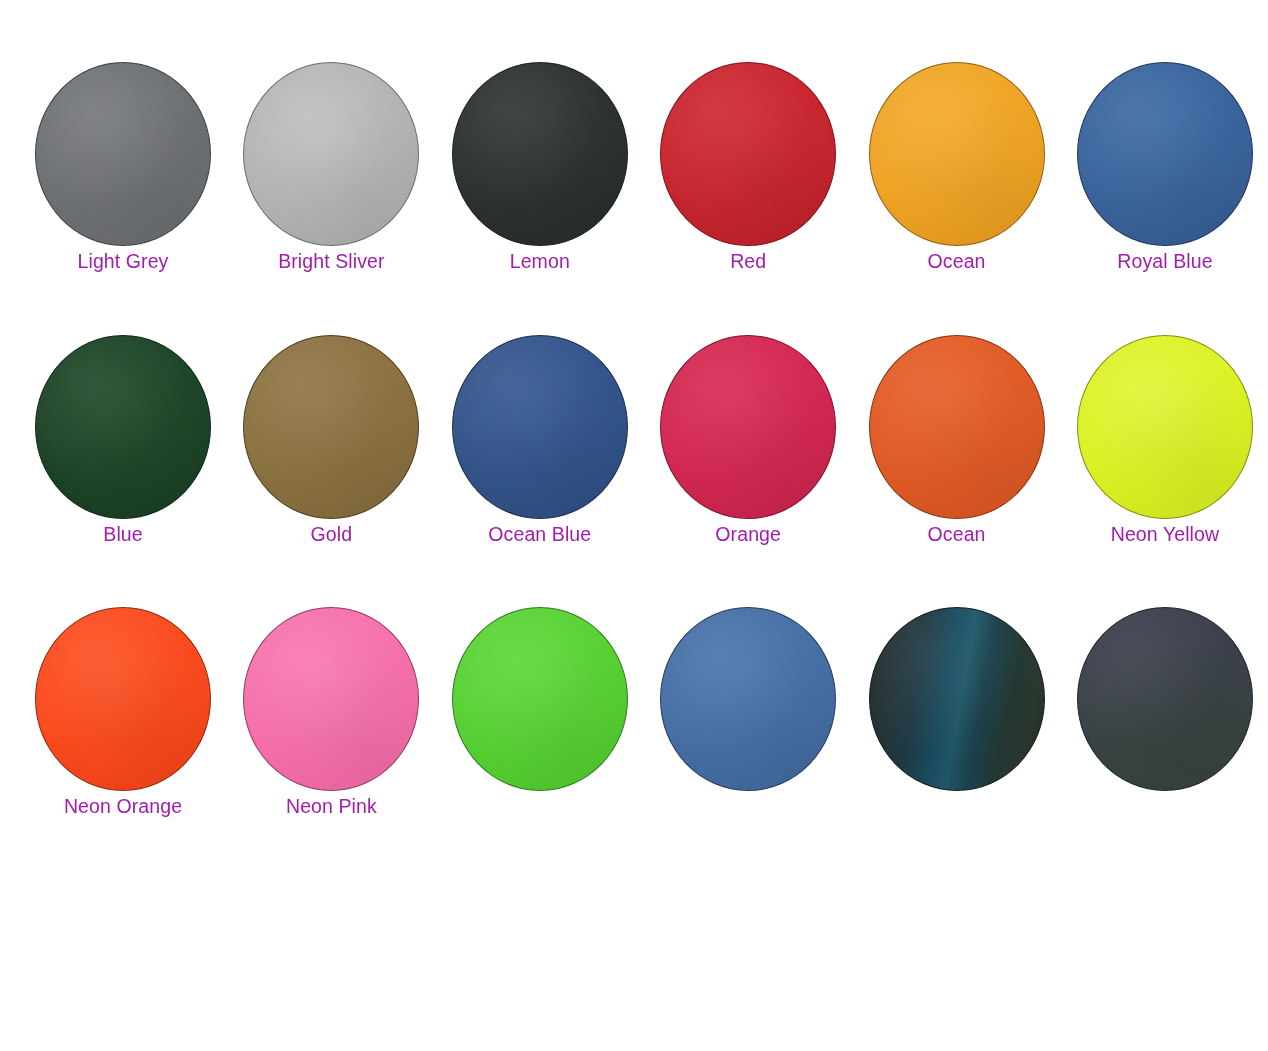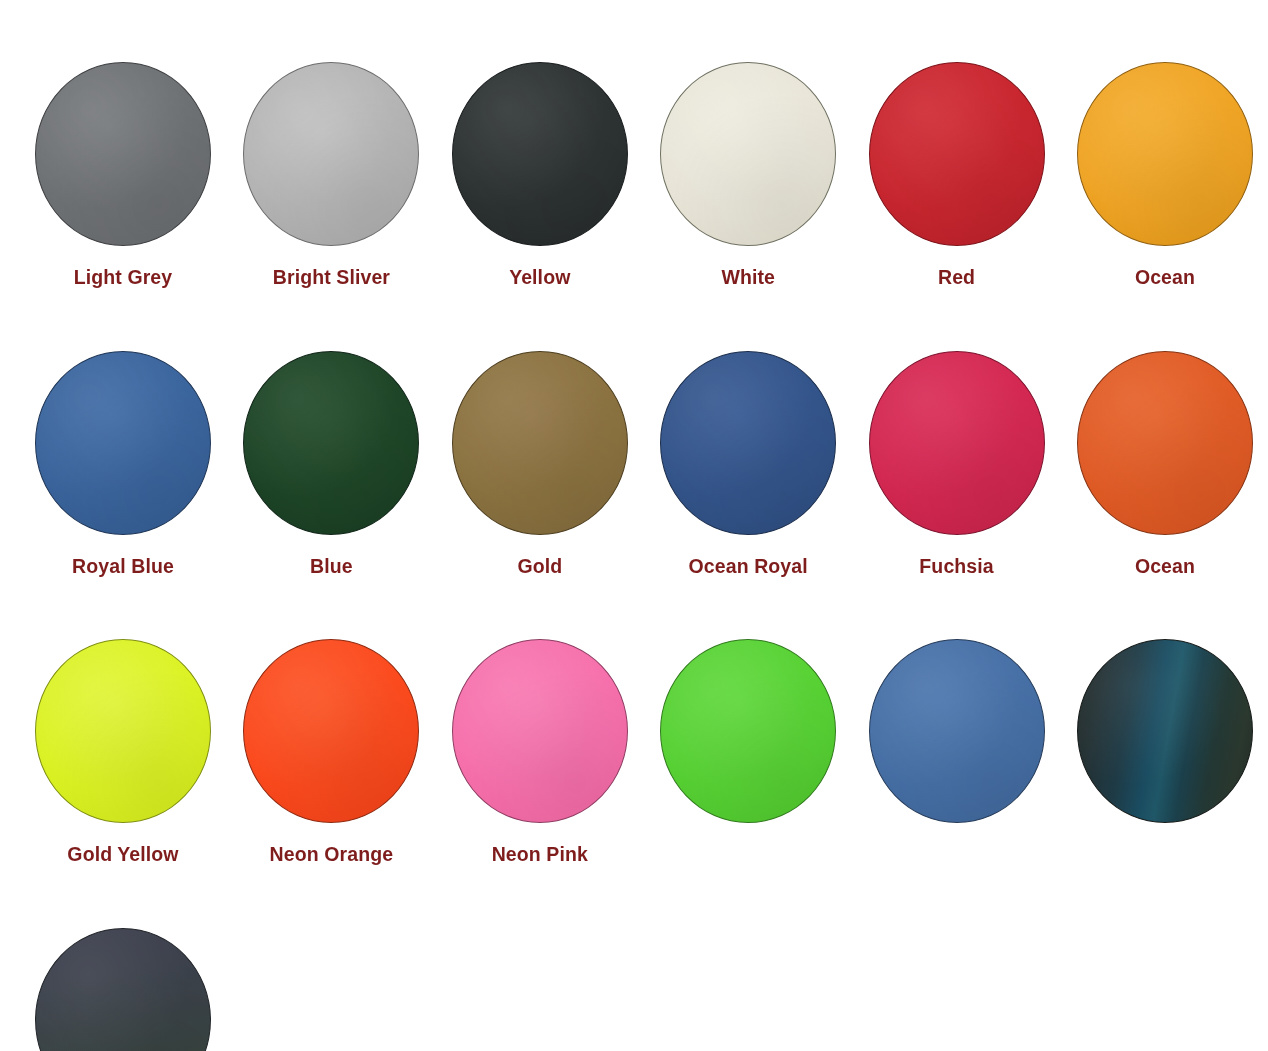--- a/index.html
+++ b/index.html
@@ -59,24 +59,24 @@
     inset: 0;
     border-radius: 50%;
     pointer-events: none;
     background-image:
       radial-gradient(circle at 30% 25%, rgba(255,255,255,0.07), rgba(255,255,255,0) 55%),
       radial-gradient(circle at 70% 78%, rgba(0,0,0,0.06), rgba(0,0,0,0) 60%);
     mix-blend-mode: normal;
   }
 
   .swatch-label {
-    margin-top: 22px;
+    margin-top: 6px;
     font-size: 19.5px;
-    font-weight: bold;
-    color: #7f1d1d;
+    font-weight: normal;
+    color: #a21caf;
     letter-spacing: 0.1px;
     text-align: center;
     white-space: nowrap;
     line-height: 1;
   }
 </style>
 </head>
 <body>
 
 <div id="swatch-board">
@@ -84,25 +84,21 @@
       <div class="swatch-cell">
         <div class="swatch-disc" style="background: radial-gradient(circle at 42% 35%, rgb(122, 125, 128) 0%, rgb(110, 113, 116) 55%, rgb(103, 106, 109) 100%); border-color: rgb(61, 63, 65);"></div>
         <div class="swatch-label">Light Grey</div>
       </div>
       <div class="swatch-cell">
         <div class="swatch-disc" style="background: radial-gradient(circle at 45% 38%, rgb(194, 195, 194) 0%, rgb(179, 180, 179) 58%, rgb(166, 167, 166) 100%); border-color: rgb(107, 108, 107);"></div>
         <div class="swatch-label">Bright Sliver</div>
       </div>
       <div class="swatch-cell">
         <div class="swatch-disc" style="background: radial-gradient(circle at 45% 32%, rgb(53, 58, 59) 0%, rgb(44, 49, 50) 60%, rgb(36, 40, 41) 100%); border-color: rgb(27, 30, 31);"></div>
-        <div class="swatch-label">Yellow</div>
-      </div>
-      <div class="swatch-cell">
-        <div class="swatch-disc" style="background: radial-gradient(circle at 45% 35%, rgb(239, 236, 225) 0%, rgb(232, 229, 216) 60%, rgb(222, 218, 203) 100%); border-color: rgb(110, 112, 96);"></div>
-        <div class="swatch-label">White</div>
+        <div class="swatch-label">Lemon</div>
       </div>
       <div class="swatch-cell">
         <div class="swatch-disc" style="background: radial-gradient(circle at 45% 35%, rgb(210, 45, 54) 0%, rgb(200, 38, 47) 58%, rgb(181, 31, 40) 100%); border-color: rgb(125, 18, 25);"></div>
         <div class="swatch-label">Red</div>
       </div>
       <div class="swatch-cell">
         <div class="swatch-disc" style="background: radial-gradient(circle at 45% 35%, rgb(245, 174, 47) 0%, rgb(239, 164, 37) 58%, rgb(226, 150, 21) 100%); border-color: rgb(143, 95, 16);"></div>
         <div class="swatch-label">Ocean</div>
       </div>
       <div class="swatch-cell">
@@ -112,33 +108,33 @@
       <div class="swatch-cell">
         <div class="swatch-disc" style="background: radial-gradient(circle at 48% 38%, rgb(37, 79, 45) 0%, rgb(30, 69, 39) 58%, rgb(23, 58, 32) 100%); border-color: rgb(18, 38, 26);"></div>
         <div class="swatch-label">Blue</div>
       </div>
       <div class="swatch-cell">
         <div class="swatch-disc" style="background: radial-gradient(circle at 45% 35%, rgb(148, 121, 74) 0%, rgb(139, 114, 64) 58%, rgb(125, 102, 58) 100%); border-color: rgb(77, 62, 31);"></div>
         <div class="swatch-label">Gold</div>
       </div>
       <div class="swatch-cell">
         <div class="swatch-disc" style="background: radial-gradient(circle at 45% 35%, rgb(58, 93, 150) 0%, rgb(51, 84, 138) 58%, rgb(44, 74, 123) 100%); border-color: rgb(28, 46, 76);"></div>
-        <div class="swatch-label">Ocean Royal</div>
+        <div class="swatch-label">Ocean Blue</div>
       </div>
       <div class="swatch-cell">
         <div class="swatch-disc" style="background: radial-gradient(circle at 45% 35%, rgb(220, 47, 89) 0%, rgb(211, 40, 81) 58%, rgb(196, 33, 72) 100%); border-color: rgb(125, 19, 46);"></div>
-        <div class="swatch-label">Fuchsia</div>
+        <div class="swatch-label">Orange</div>
       </div>
       <div class="swatch-cell">
         <div class="swatch-disc" style="background: radial-gradient(circle at 45% 35%, rgb(232, 100, 44) 0%, rgb(224, 91, 38) 58%, rgb(211, 82, 31) 100%); border-color: rgb(133, 51, 19);"></div>
         <div class="swatch-label">Ocean</div>
       </div>
       <div class="swatch-cell">
         <div class="swatch-disc" style="background: radial-gradient(circle at 45% 35%, rgb(226, 246, 58) 0%, rgb(219, 242, 36) 58%, rgb(208, 231, 26) 100%); border-color: rgb(127, 143, 16);"></div>
-        <div class="swatch-label">Gold Yellow</div>
+        <div class="swatch-label">Neon Yellow</div>
       </div>
       <div class="swatch-cell">
         <div class="swatch-disc" style="background: radial-gradient(circle at 45% 35%, rgb(253, 85, 39) 0%, rgb(251, 74, 30) 58%, rgb(239, 63, 22) 100%); border-color: rgb(143, 41, 16);"></div>
         <div class="swatch-label">Neon Orange</div>
       </div>
       <div class="swatch-cell">
         <div class="swatch-disc" style="background: radial-gradient(circle at 45% 35%, rgb(249, 124, 180) 0%, rgb(246, 112, 172) 58%, rgb(239, 100, 159) 100%); border-color: rgb(142, 60, 98);"></div>
         <div class="swatch-label">Neon Pink</div>
       </div>
       <div class="swatch-cell">

